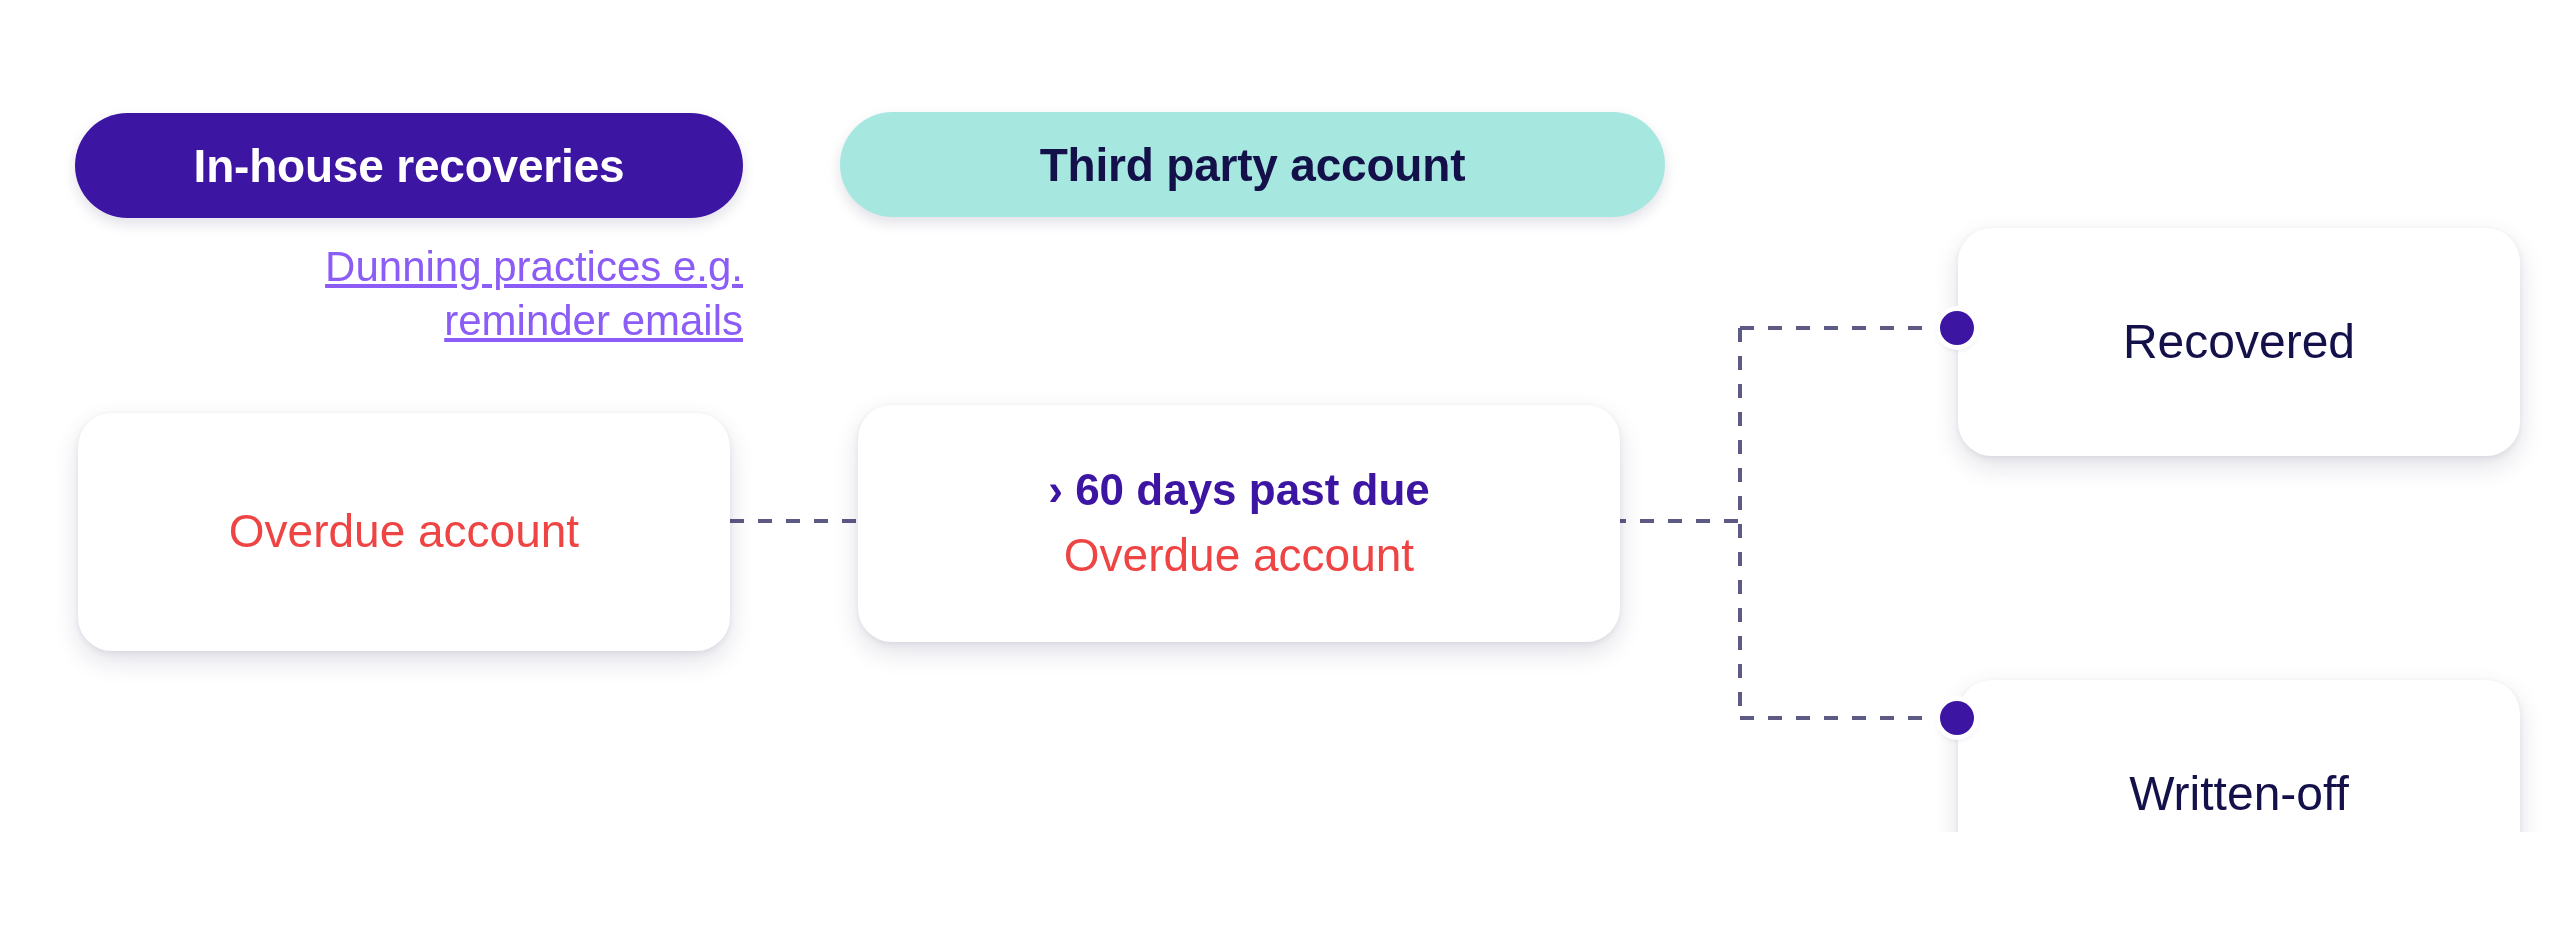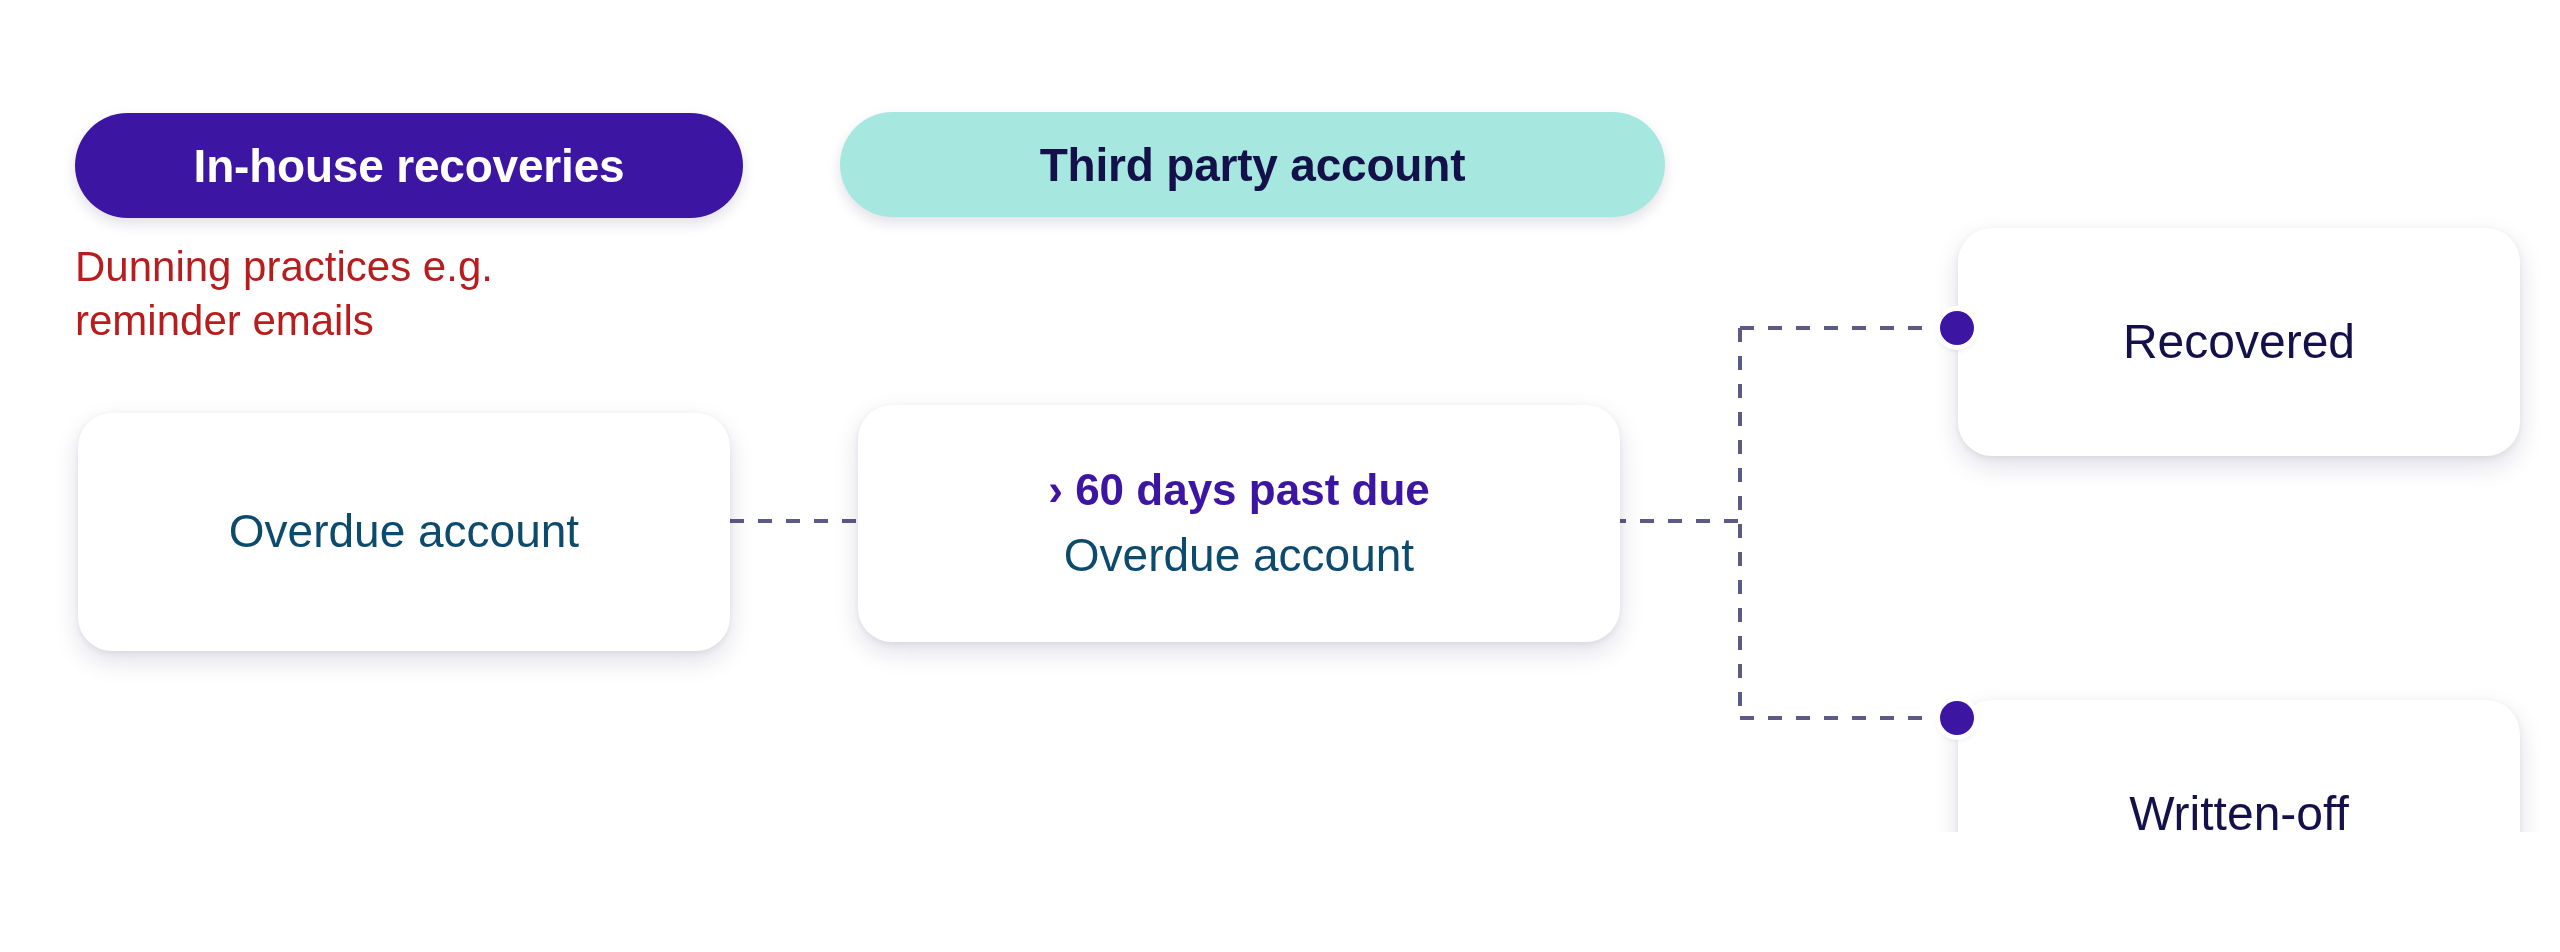--- a/index.html
+++ b/index.html
@@ -51,24 +51,25 @@
     color: #ffffff;
   }
   .pill-mint {
     background: #A6E8E0;
     color: #14104A;
   }
 
   
   .lede {
     position: absolute;
-    color: #b91c1c;
-    text-align: left;
+    color: #8b5cf6;
+    text-align: right;
     line-height: 1.28;
     z-index: 3;
+    text-decoration: underline;
   }
 
   
   .card {
     position: absolute;
     background: #ffffff;
     border-radius: 34px;
     box-shadow: 0 10px 26px rgba(26,18,70,0.13),
                 0 2px 6px rgba(26,18,70,0.07);
     display: flex;
@@ -78,21 +79,21 @@
     box-sizing: border-box;
     z-index: 3;
   }
   .card-accent {
     color: #3D15A3;
     font-weight: bold;
     line-height: 1.2;
     white-space: nowrap;
   }
   .card-sub {
-    color: #0c4a6e;
+    color: #ef4444;
     line-height: 1.2;
     white-space: nowrap;
   }
   .card-plain-label {
     color: #14104A;
     line-height: 1.2;
     white-space: nowrap;
   }
 
   
@@ -115,21 +116,21 @@
 
   #card-inhouse   { left: 78px;   top: 413px;  width: 652px; height: 238px; gap: 12px; }
   #card-thirdparty{ left: 858px;  top: 405px;  width: 762px; height: 237px; gap: 12px; }
 
   #card-inhouse .card-accent,
   #card-thirdparty .card-accent { font-size: 44px; }
   #card-inhouse .card-sub,
   #card-thirdparty .card-sub    { font-size: 46px; }
 
   #card-recovered { left: 1958px; top: 228px;  width: 562px; height: 228px; align-items: center; }
-  #card-writtenoff{ left: 1958px; top: 700px;  width: 562px; height: 228px; }
+  #card-writtenoff{ left: 1958px; top: 680px;  width: 562px; height: 228px; }
   #card-recovered .card-plain-label,
   #card-writtenoff .card-plain-label { font-size: 48px; }
 
   #dot-recovered  { left: 1940px; top: 311px; }
   #dot-writtenoff { left: 1940px; top: 701px; }
 </style>
 </head>
 <body>
 
 <div id="stage">

